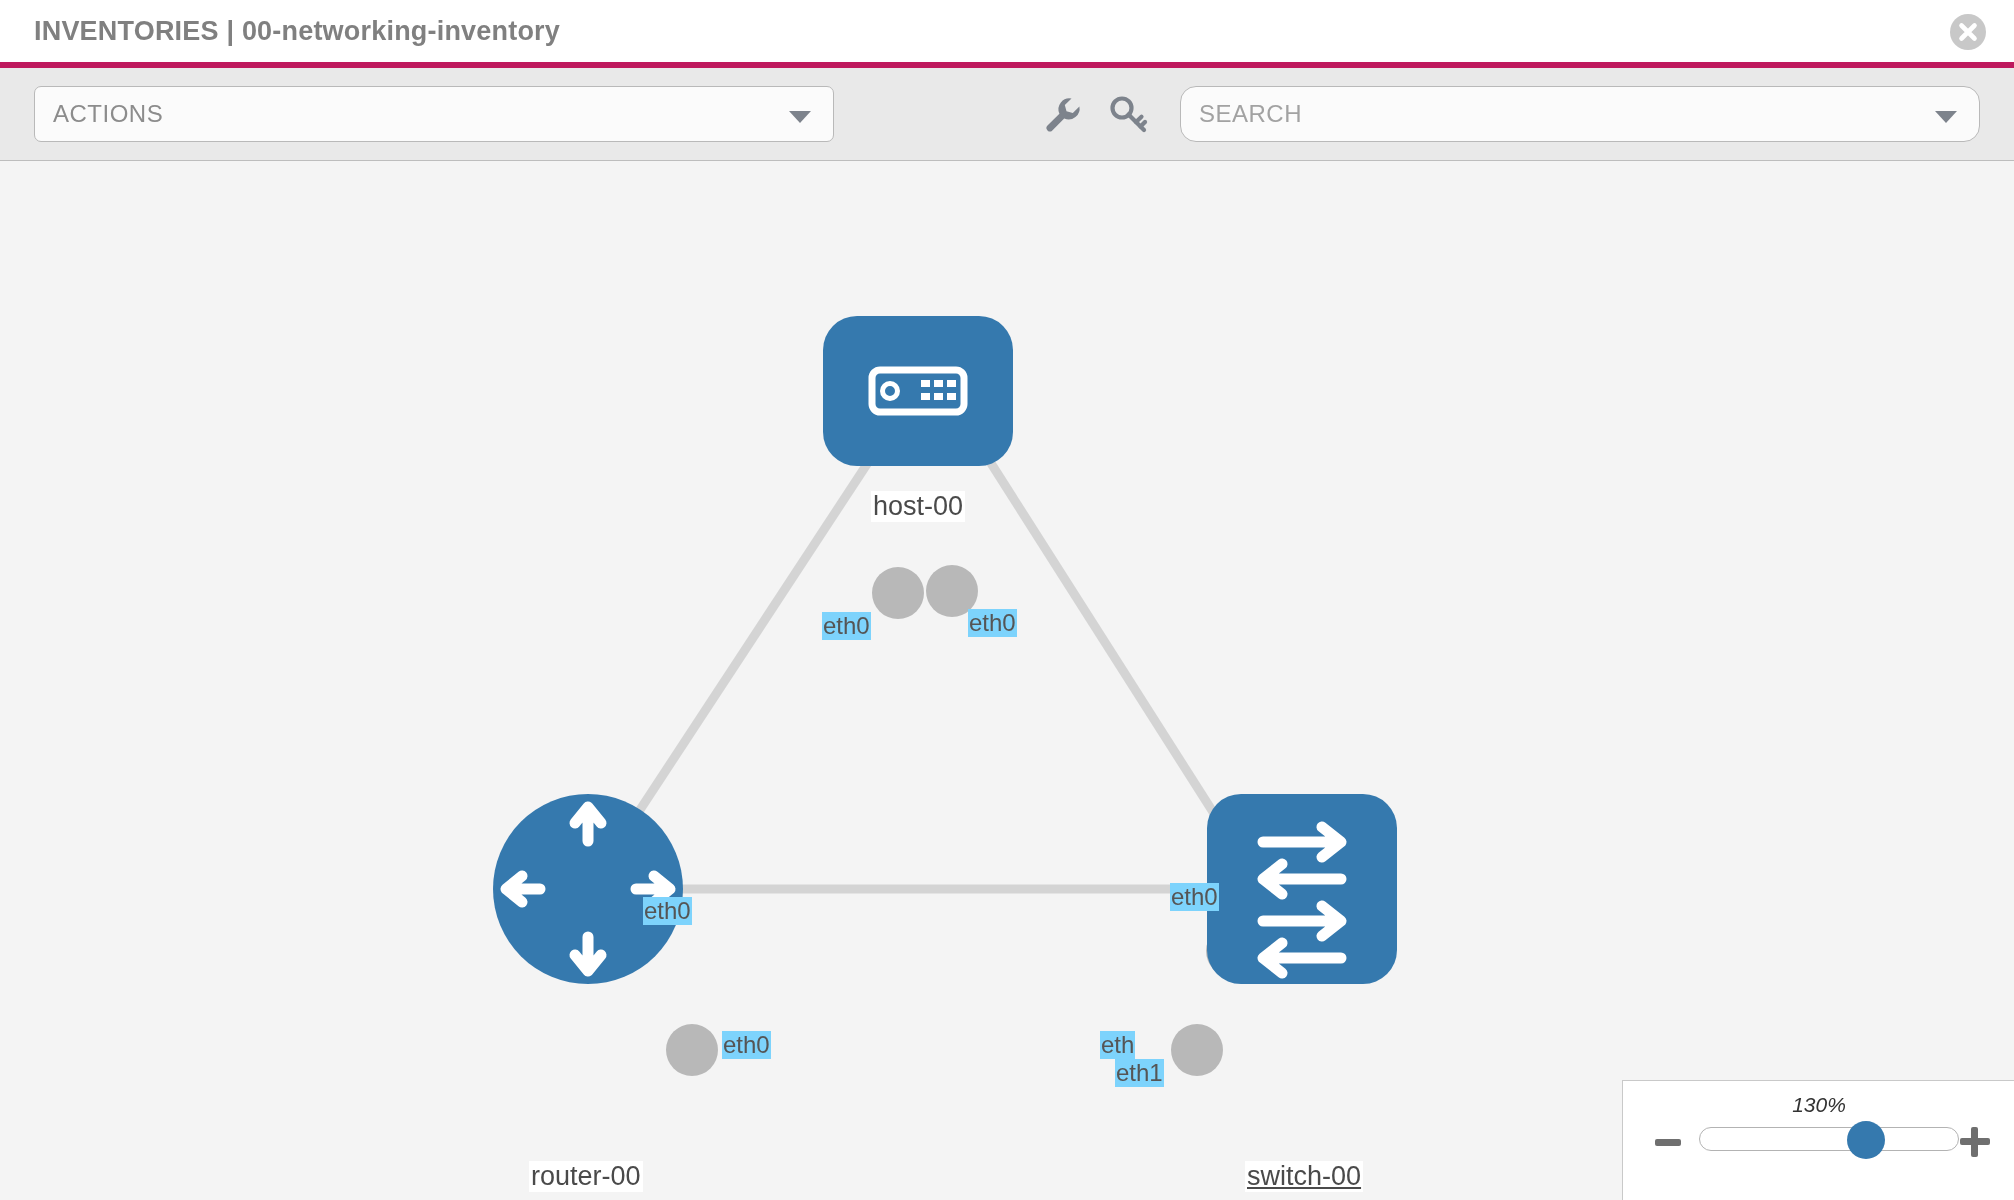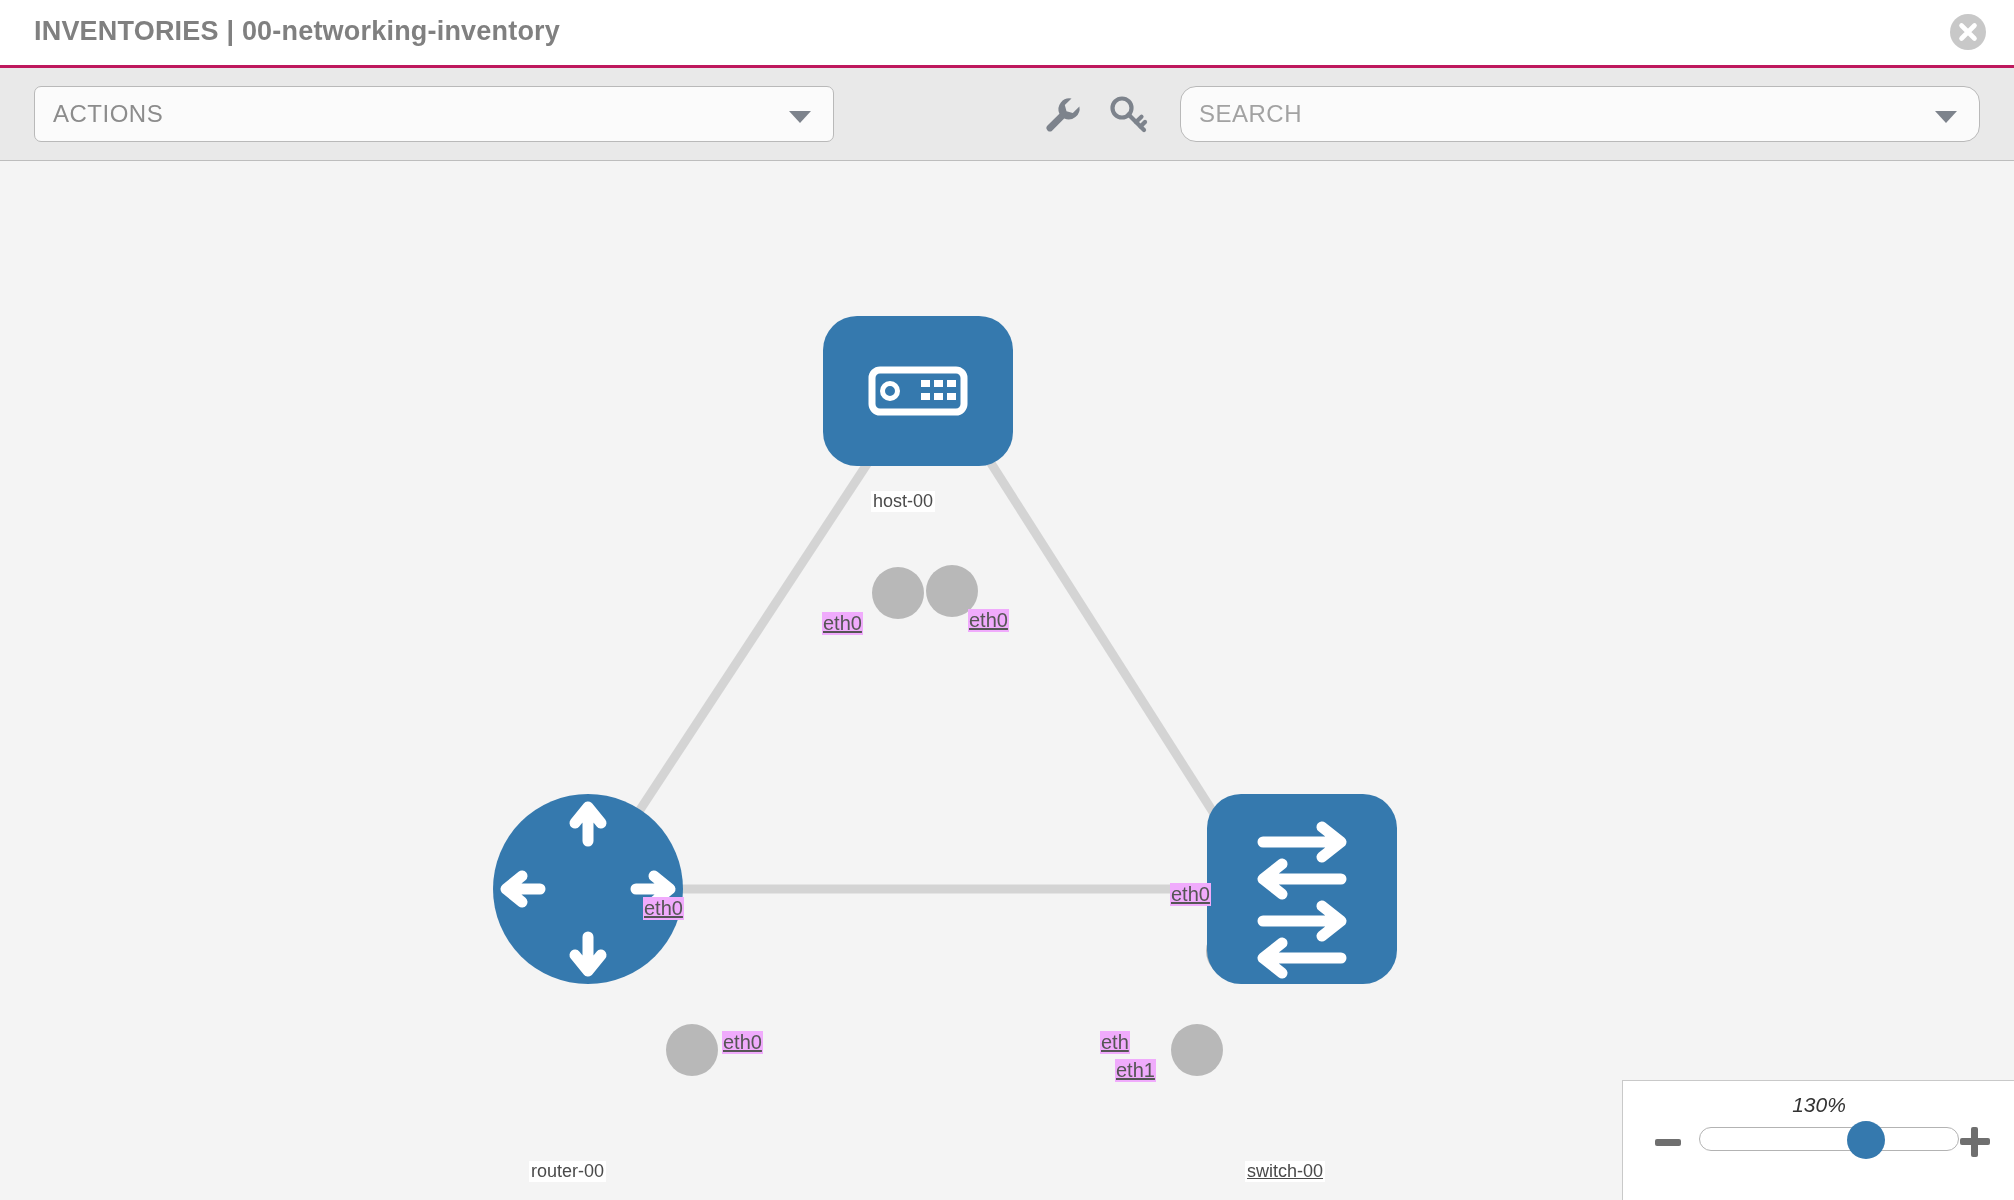--- a/index.html
+++ b/index.html
@@ -9,21 +9,21 @@
     overflow: hidden;
     font-family: "Liberation Sans", sans-serif;
     background: #ffffff;
   }
 
   
   .header {
     position: absolute; left: 0; top: 0;
     width: 2014px; height: 68px;
     background: #ffffff;
-    border-bottom: 3px solid #be185d;
+    border-bottom: 6px solid #be185d;
     padding-left: 8px;
   }
   .page-title {
     position: absolute; left: 34px; top: 16px;
     font-size: 27px; font-weight: bold;
     color: #808080;
     letter-spacing: 0.2px;
     white-space: nowrap;
   }
   .close-btn {
@@ -93,34 +93,33 @@
     overflow: hidden;
   }
   .topology-svg {
     position: absolute; left: 0; top: 0;
     width: 2014px; height: 1039px;
   }
 
   
   .node-label {
     position: absolute;
-    font-size: 18px;
+    font-size: 27px;
     color: #4a4a4a;
     background: #ffffff;
     white-space: nowrap;
     padding: 0 2px;
   }
   .edge-label {
     position: absolute;
-    font-size: 20px;
+    font-size: 24px;
     color: #555555;
-    background: #f0abfc;
+    background: #7dd3fc;
     white-space: nowrap;
     padding: 0 1px;
-    text-decoration: underline;
   }
 
   
   .zoom-widget {
     position: absolute; right: 0; bottom: 0;
     width: 392px; height: 120px;
     background: #ffffff;
     border-top: 1px solid #c9c9c9;
     border-left: 1px solid #c9c9c9;
   }

